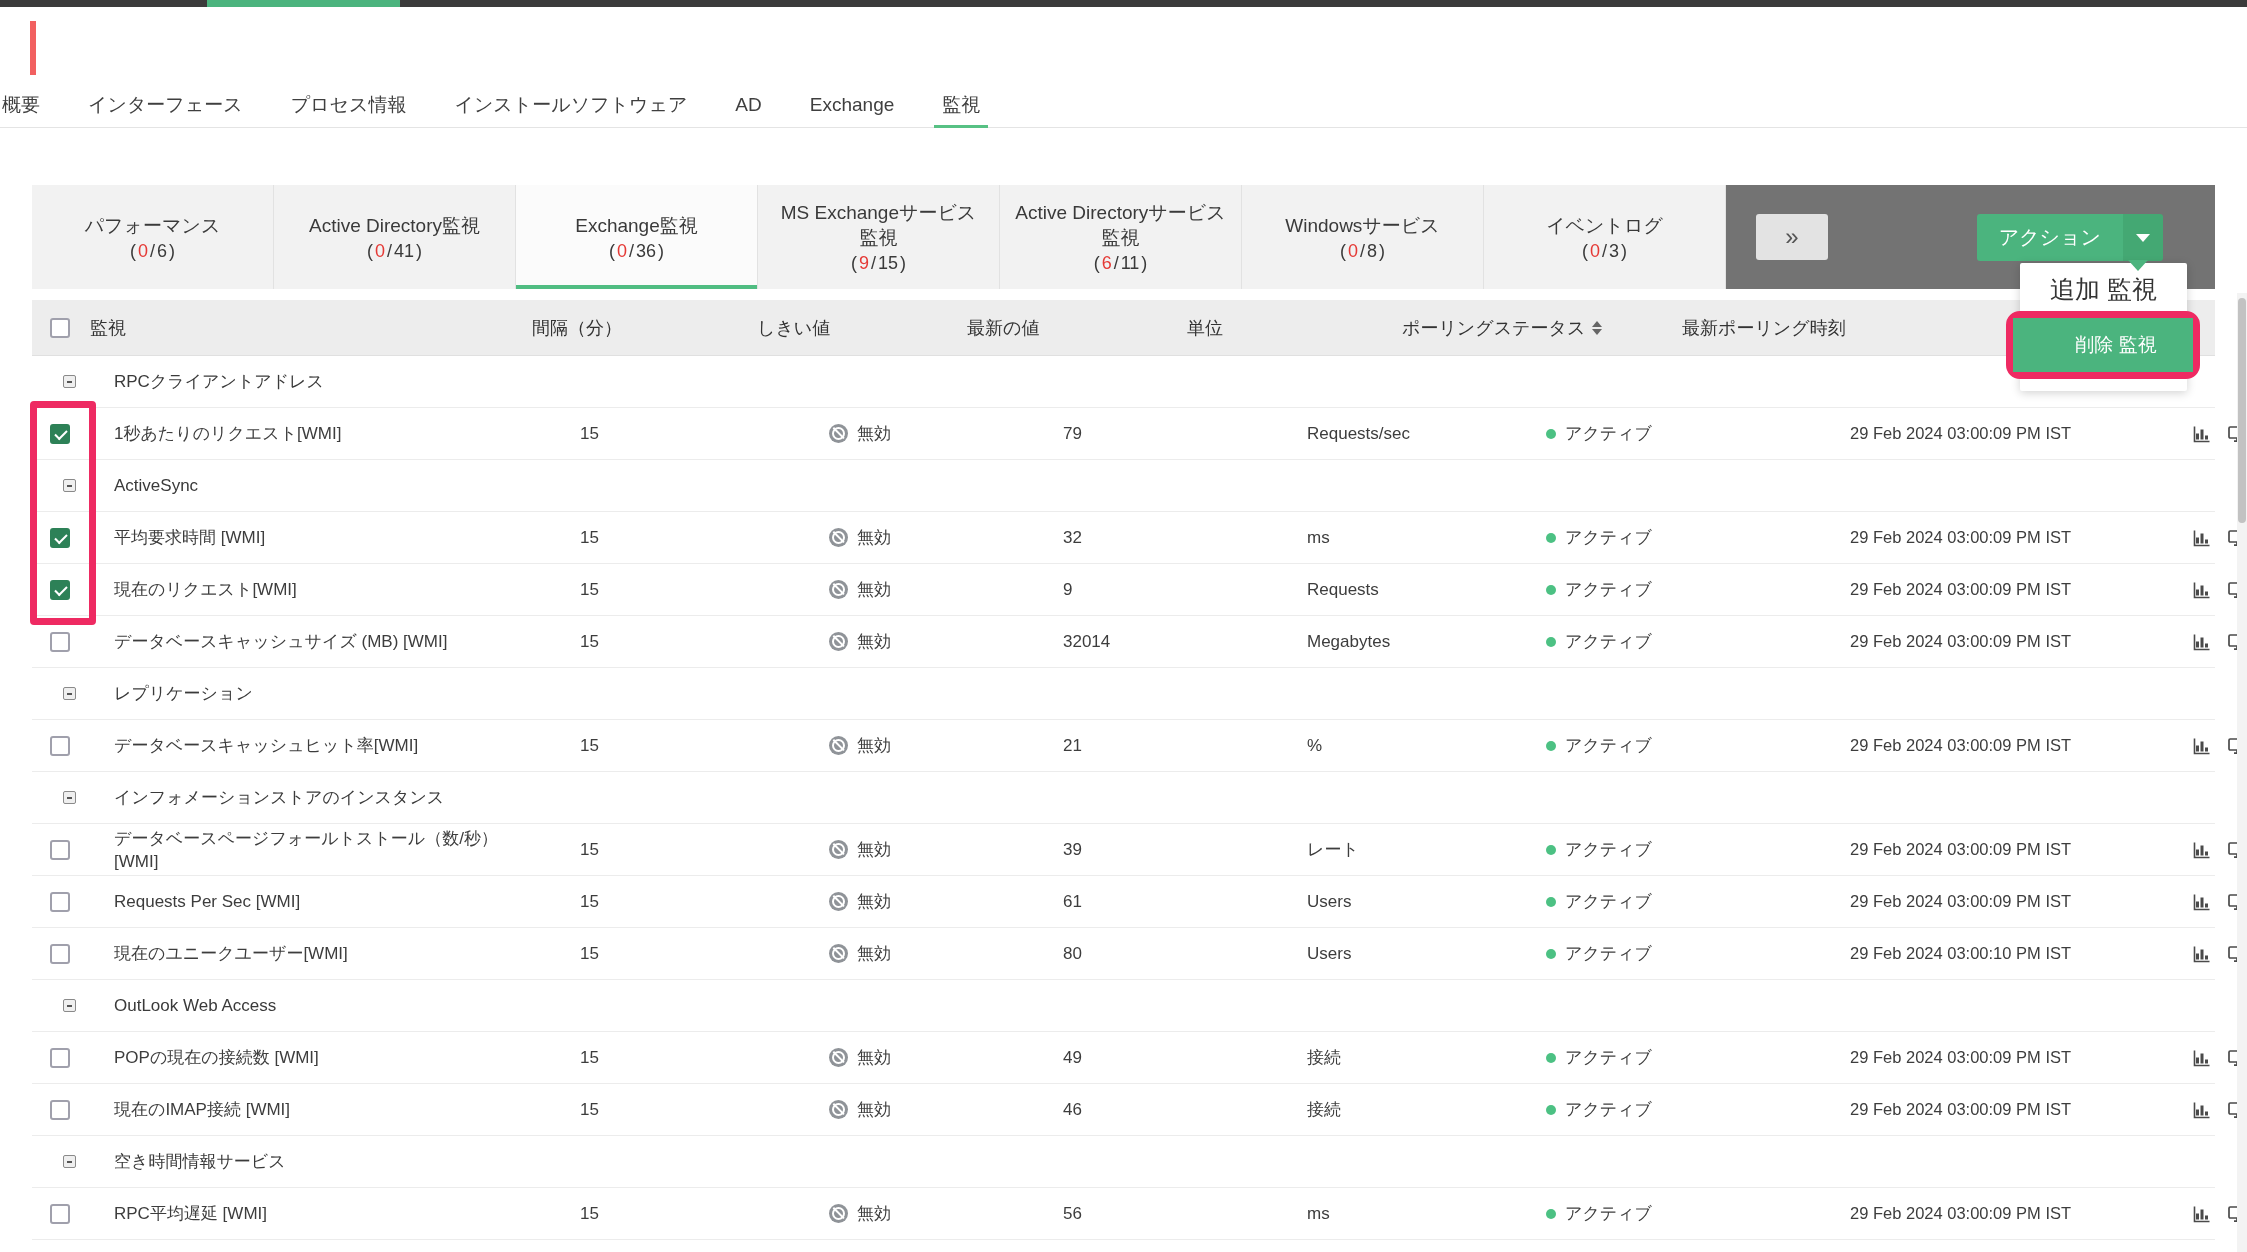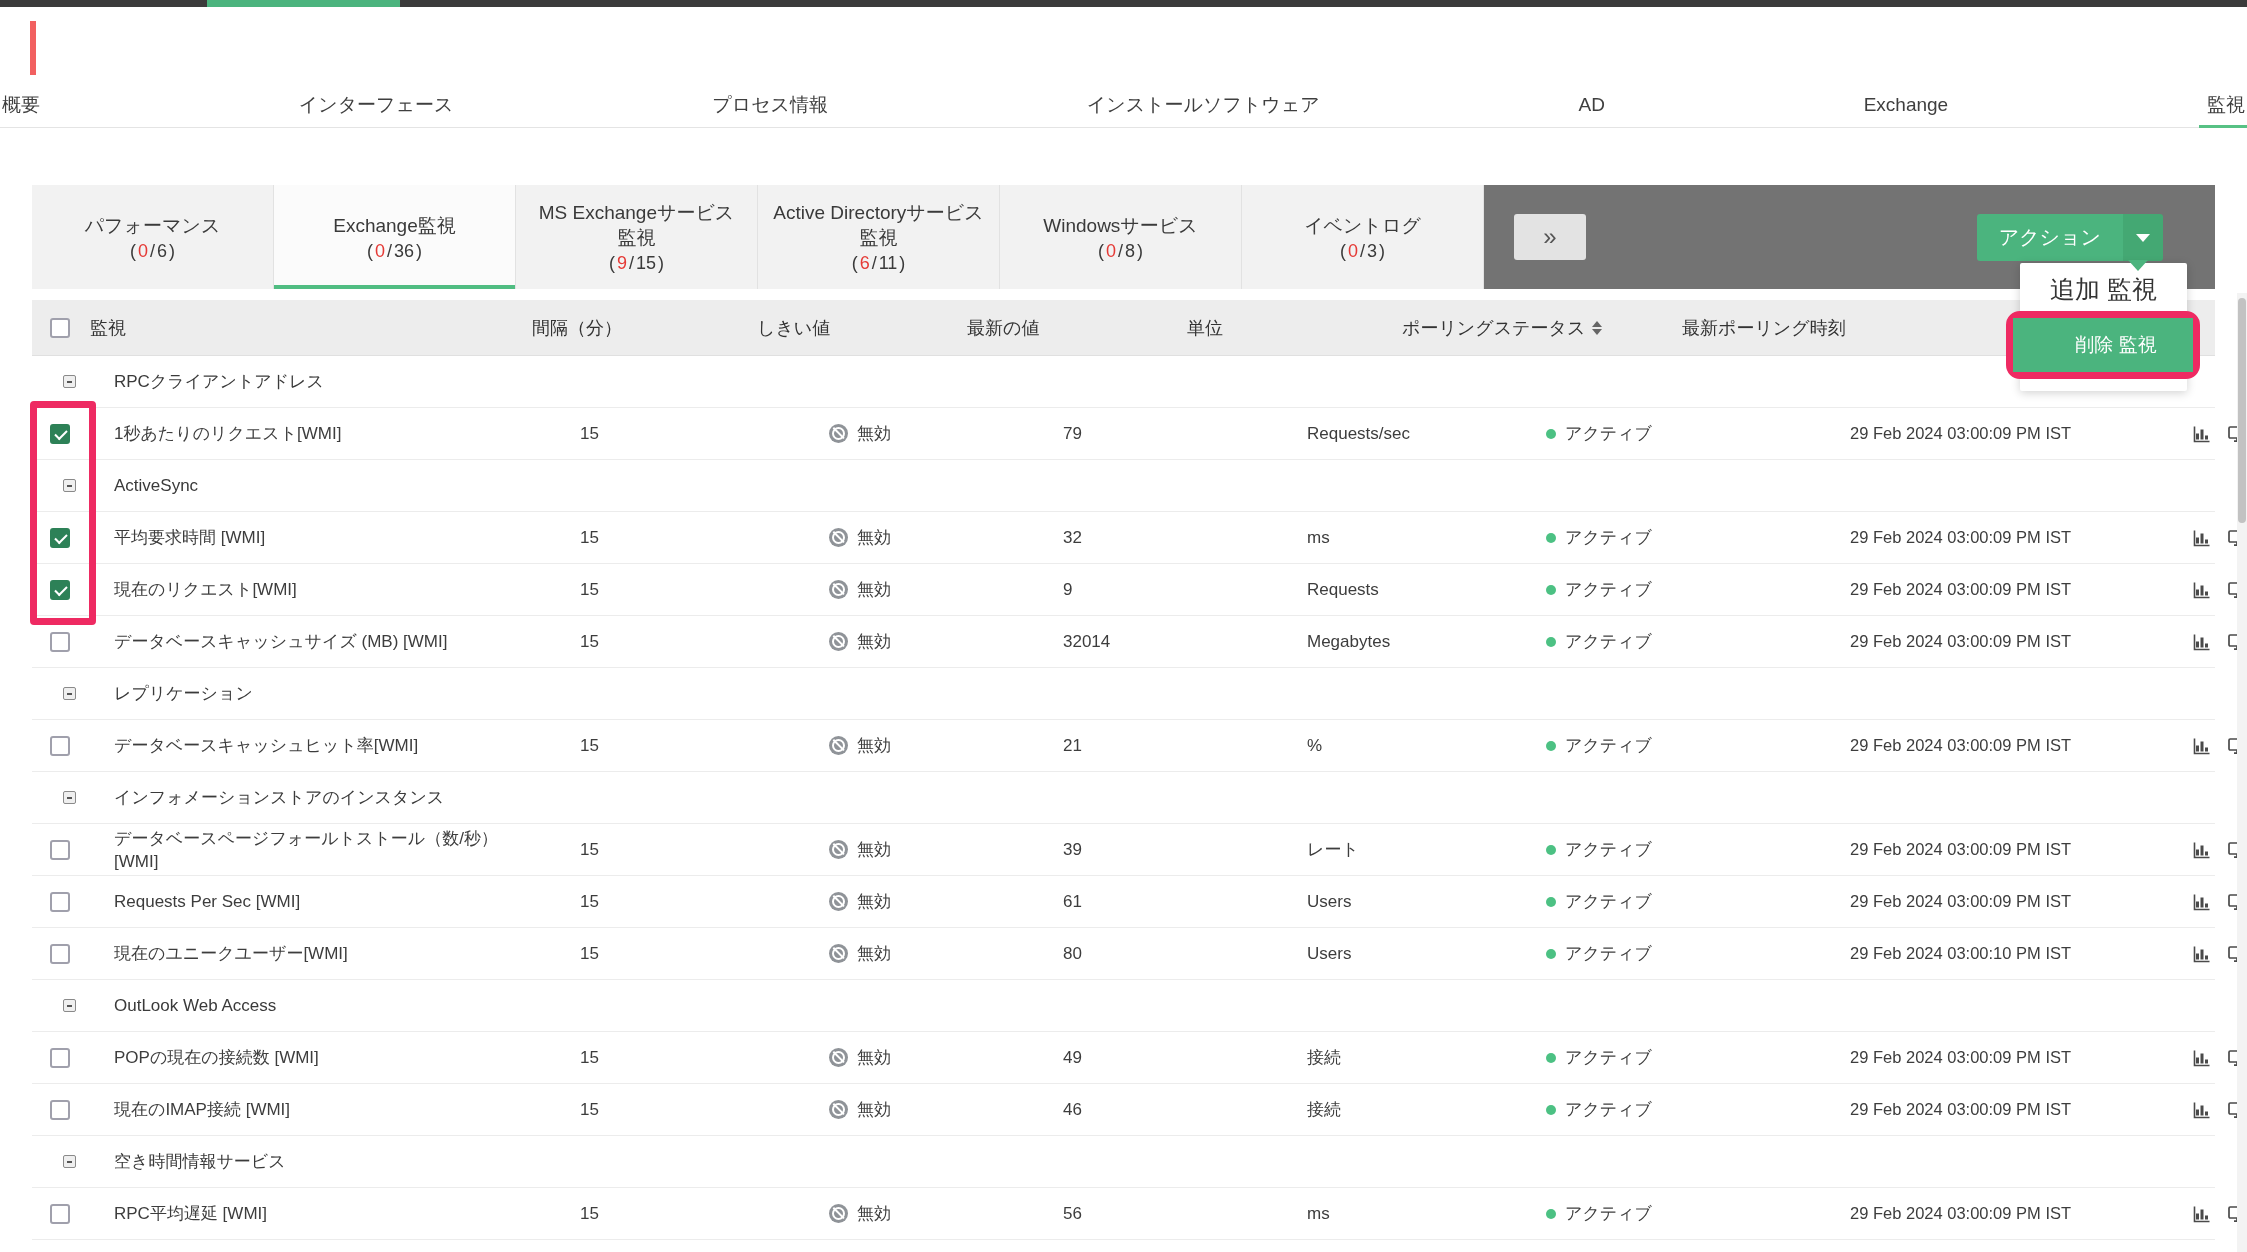--- a/index.html
+++ b/index.html
@@ -17,21 +17,21 @@
   }
   
   .topbar{height:7px;background:#3b3b3b;position:relative;}
   .topbar .seg{position:absolute;left:207px;top:0;width:193px;height:7px;background:var(--green);}
   
   .devheader{height:75px;padding:12px 0 0 30px;display:flex;align-items:flex-start;background:#fff;}
   .devheader .accent{width:6px;height:54px;background:#f26060;margin-right:16px;margin-top:2px;}
   .devheader h1{font-size:27px;font-weight:700;color:#2e2e2e;letter-spacing:.2px;}
   .devheader .sub{font-size:16px;color:#8d8d8d;margin-top:5px;}
   
-  .nav{height:46px;border-bottom:1px solid #e4e4e4;display:flex;justify-content:space-between;align-items:stretch;gap:44px;background:#fff;}
+  .nav{height:46px;border-bottom:1px solid #e4e4e4;display:flex;justify-content:flex-start;align-items:stretch;gap:44px;background:#fff;}
   .nav .tab{position:relative;display:flex;align-items:center;font-size:19px;color:#3f3f3f;cursor:pointer;padding:0 2px;}
   .nav .tab.active::after{content:"";position:absolute;left:-6px;right:-6px;bottom:-1px;height:3px;background:#57c184;}
   
   .strip{position:relative;margin:57px 32px 0 32px;height:104px;display:flex;background:#737373;}
   .subtab{width:242px;background:#f2f2f2;border-right:1px solid #e2e2e2;display:flex;flex-direction:column;justify-content:center;align-items:center;text-align:center;cursor:pointer;position:relative;padding:0 14px;}
   .subtab .lbl{font-size:19px;color:#3a3a3a;line-height:25px;overflow-wrap:break-word;word-break:break-word;}
   .subtab .cnt{font-size:18px;color:#3a3a3a;margin-top:3px;}
   .subtab .cnt span{margin:0 1px;}
   .subtab .cnt .red{color:var(--red);}
   .subtab.active{background:#fbfbfb;}
@@ -103,20 +103,24 @@
   <div class="tab">インストールソフトウェア</div>
   <div class="tab">AD</div>
   <div class="tab">Exchange</div>
   <div class="tab active">監視</div>
 </div>
 
 <div class="strip">
   <div class="subtab">
     <div class="lbl">パフォーマンス</div>
     <div class="cnt"><span>(</span><span class="red">0</span><span>/</span><span>6</span><span>)</span></div>
+  </div>
+  <div class="subtab">
+    <div class="lbl">Active Directory監視</div>
+    <div class="cnt"><span>(</span><span class="red">0</span><span>/</span><span>41</span><span>)</span></div>
   </div>
   <div class="subtab active">
     <div class="lbl">Exchange監視</div>
     <div class="cnt"><span>(</span><span class="red">0</span><span>/</span><span>36</span><span>)</span></div>
   </div>
   <div class="subtab">
     <div class="lbl">MS Exchangeサービス監視</div>
     <div class="cnt"><span>(</span><span class="red">9</span><span>/</span><span>15</span><span>)</span></div>
   </div>
   <div class="subtab">

